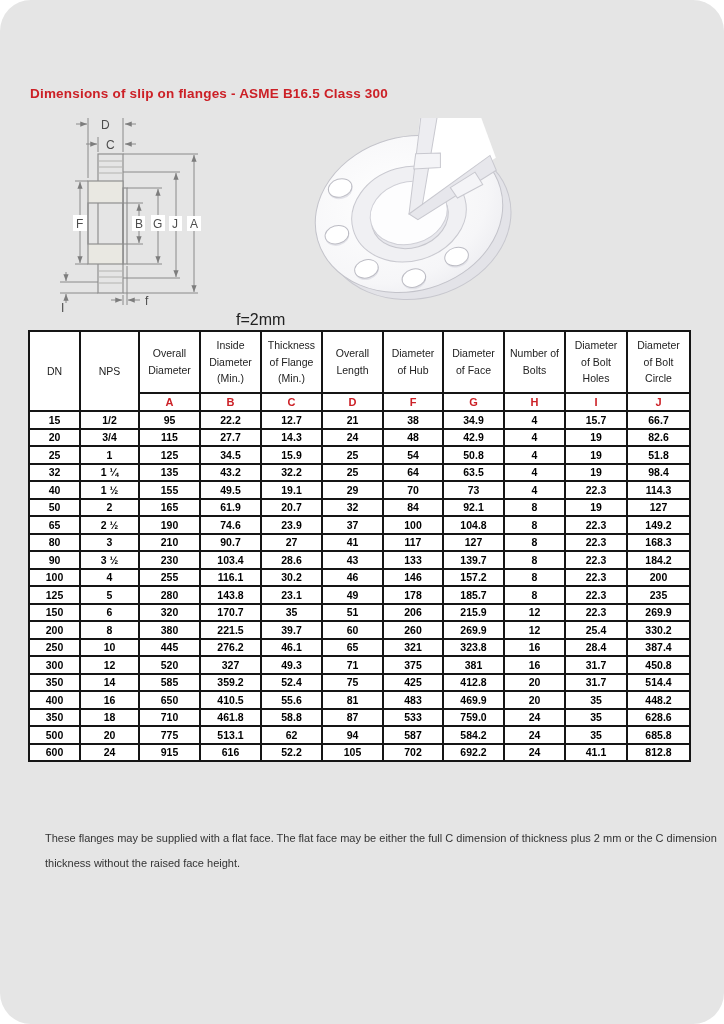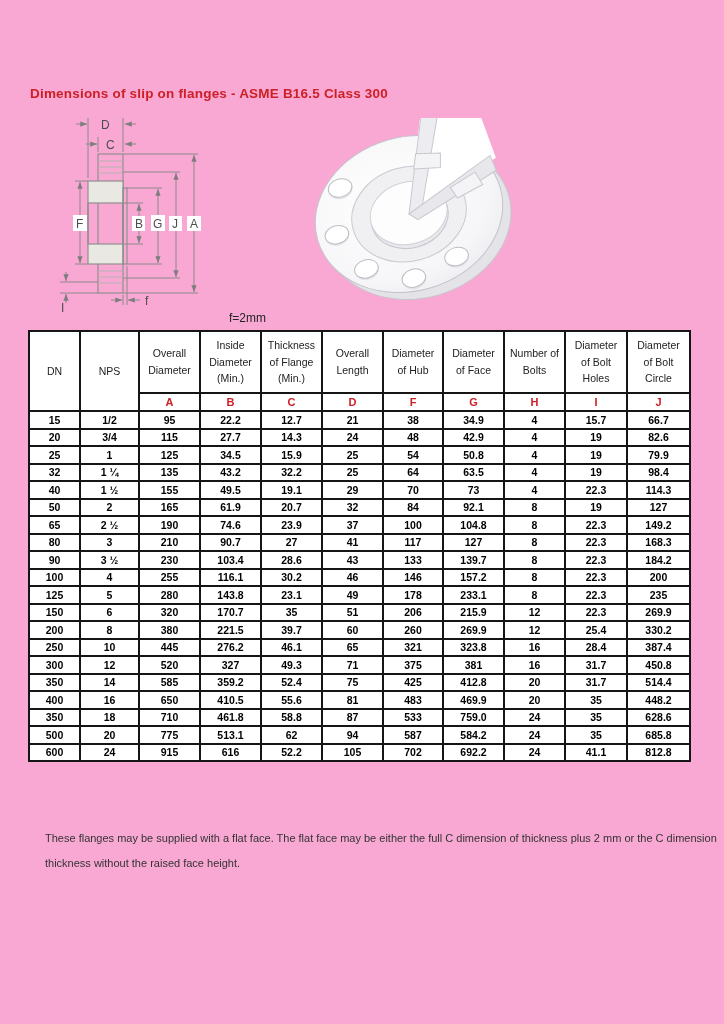--- a/index.html
+++ b/index.html
@@ -1,40 +1,41 @@
 <!DOCTYPE html>
 <html><head>
 <meta charset="utf-8">
 <style>
   * { box-sizing: border-box; }
   html,body { margin:0; padding:0; background:#ffffff; }
   .page {
     position: relative;
     width: 724px;
     height: 1024px;
-    background: #f9a8d4;
+    background: #e5e5e5;
     font-family: "Liberation Sans", sans-serif;
     overflow: hidden;
+    border-radius: 31px;
   }
   .title {
     position: absolute;
     left: 30px;
     top: 86px;
     font-size: 13.5px;
     font-weight: bold;
     color: #cc2026;
     letter-spacing: 0.2px;
   }
   .diagram-wrap { position: absolute; left: 52px; top: 106px; }
   .flange3d-wrap { position: absolute; left: 298px; top: 118px; }
   .f-note {
     position: absolute;
-    left: 229px;
+    left: 236px;
     top: 311px;
-    font-size: 12px;
+    font-size: 16px;
     color: #222;
   }
   table.flange {
     position: absolute;
     left: 28px;
     top: 330px;
     width: 663px;
     border-collapse: collapse;
     table-layout: fixed;
   }
@@ -295,21 +296,21 @@
           <td>25</td>
           <td>1</td>
           <td>125</td>
           <td>34.5</td>
           <td>15.9</td>
           <td>25</td>
           <td>54</td>
           <td>50.8</td>
           <td>4</td>
           <td>19</td>
-          <td>79.9</td>
+          <td>51.8</td>
         </tr>
         <tr>
           <td>32</td>
           <td>1 ¼</td>
           <td>135</td>
           <td>43.2</td>
           <td>32.2</td>
           <td>25</td>
           <td>64</td>
           <td>63.5</td>
@@ -396,21 +397,21 @@
           <td>200</td>
         </tr>
         <tr>
           <td>125</td>
           <td>5</td>
           <td>280</td>
           <td>143.8</td>
           <td>23.1</td>
           <td>49</td>
           <td>178</td>
-          <td>233.1</td>
+          <td>185.7</td>
           <td>8</td>
           <td>22.3</td>
           <td>235</td>
         </tr>
         <tr>
           <td>150</td>
           <td>6</td>
           <td>320</td>
           <td>170.7</td>
           <td>35</td>

